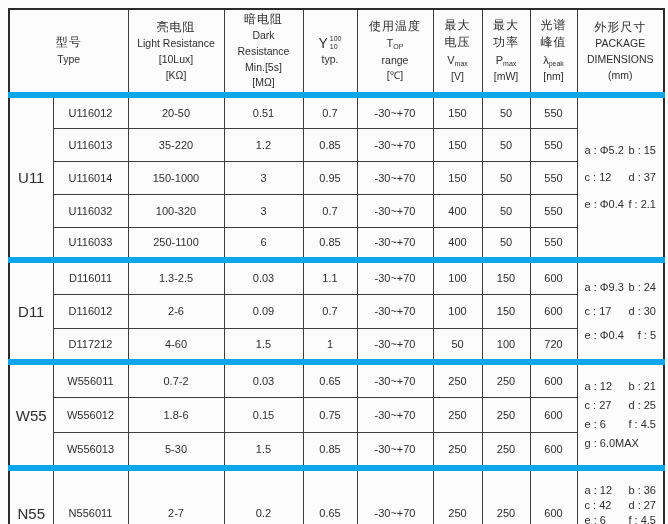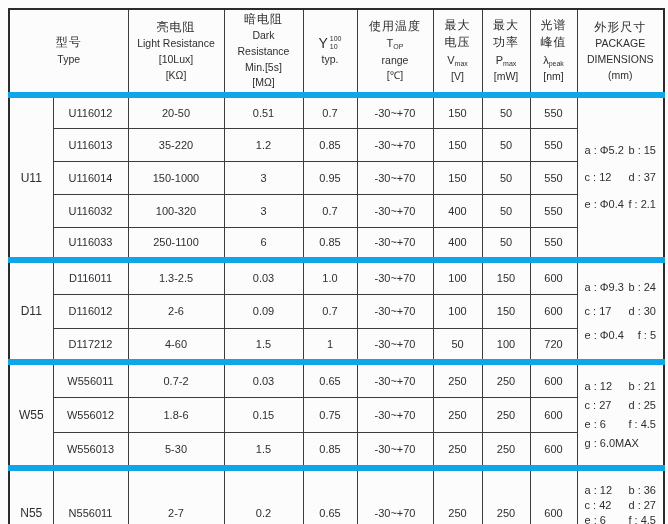--- a/index.html
+++ b/index.html
@@ -41,21 +41,21 @@
   
   .gamma-wrap { display: inline-flex; align-items: center; gap: 2px; }
   .gamma-y { font-size: 14px; }
   .gamma-frac {
     display: inline-flex; flex-direction: column;
     font-size: 7px; line-height: 1.15; text-align: left;
   }
 
   
   td { font-size: 11px; }
-  .type-col { font-size: 12px; }
+  .type-col { font-size: 15px; }
 
   
   .dims-cell { padding: 12px 7px; }
   .dim-line { display: flex; justify-content: space-between; font-size: 11px; }
   .dims-loose  .dim-line { line-height: 27px; }
   .dims-mid    .dim-line { line-height: 24px; text-align: center; }
   .dims-normal .dim-line { line-height: 19px; }
   .dims-tight  .dim-line { line-height: 15px; }
 
   
@@ -210,21 +210,21 @@
       <td>400</td>
       <td>50</td>
       <td>550</td>
     </tr>
 
     <tr class="r-std group-start">
       <td class="type-col" rowspan="3">D11</td>
       <td>D116011</td>
       <td>1.3-2.5</td>
       <td>0.03</td>
-      <td>1.0</td>
+      <td>1.1</td>
       <td>-30~+70</td>
       <td>100</td>
       <td>150</td>
       <td>600</td>
       <td class="dims-cell dims-mid" rowspan="3">
         <div class="dim-line">
               <span>a : Φ9.3</span>
               <span>b : 24</span>
             </div>
         <div class="dim-line">

